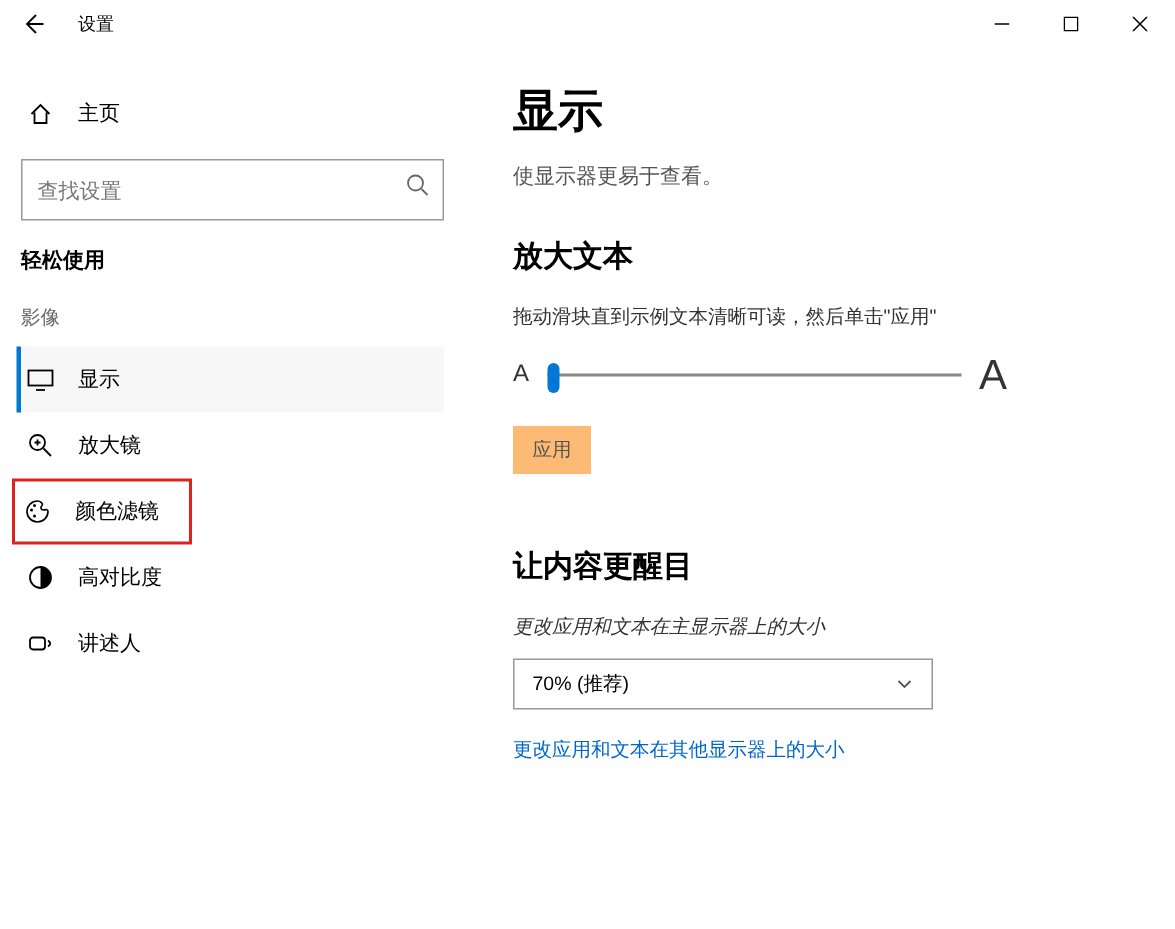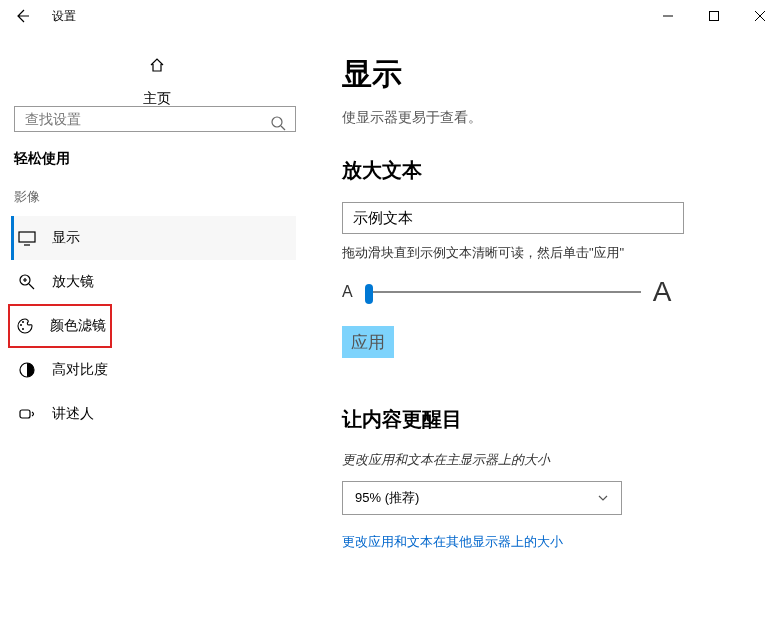--- a/index.html
+++ b/index.html
@@ -6,45 +6,45 @@
 body { width: 783px; height: 619px; background: #fff; overflow: hidden; display: flex; flex-direction: column; }
 .titlebar { height: 32px; display: flex; align-items: center; }
 .tb-back { width: 44px; height: 32px; display: flex; align-items: center; justify-content: center; cursor: pointer; }
 .tb-title { font-size: 12px; color: #000; margin-left: 8px; }
 .tb-spacer { flex: 1; }
 .tb-ctrl { width: 46px; height: 32px; display: flex; align-items: center; justify-content: center; cursor: pointer; }
 .tb-ctrl svg { width: 10px; height: 10px; }
 .content { flex: 1; display: flex; overflow: hidden; }
 .sidebar { width: 310px; padding: 10px 14px 0 14px; overflow-y: auto; }
 .nav-row { height: 40px; display: flex; align-items: center; gap: 16px; font-size: 14px; color: #000; cursor: pointer; padding-left: 4px; }
-.nav-row.home { margin-top: 14px; margin-bottom: 10px; flex-direction: column; }
+.nav-row.home { margin-top: 14px; margin-bottom: 10px; }
 .nav-row .ic { width: 18px; height: 18px; display: flex; align-items: center; justify-content: center; flex-shrink: 0; }
 .search-wrap { position: relative; margin: 6px 0 18px 0; }
-.search-input { width: 100%; height: 26px; border: 1px solid #999; background: #fff; padding: 0 36px 0 10px; font-size: 14px; outline: none; }
+.search-input { width: 100%; height: 41px; border: 1px solid #999; background: #fff; padding: 0 36px 0 10px; font-size: 14px; outline: none; }
 .search-input::placeholder { color: #777; }
 .search-icn { position: absolute; right: 10px; top: 9px; }
 .sec-head { font-size: 14px; font-weight: 600; color: #000; margin: 8px 0 18px 0; }
 .grp-head { font-size: 13px; color: #666; margin: 20px 0 10px 0; }
 .sidebar-list { display: flex; flex-direction: column; }
 .sb-item { height: 44px; display: flex; align-items: center; gap: 16px; font-size: 14px; color: #000; cursor: pointer; padding-left: 4px; }
 .sb-item .ic { width: 18px; height: 18px; display: flex; align-items: center; justify-content: center; flex-shrink: 0; }
 .sb-item.active { border-left: 3px solid #0078d4; margin-left: -3px; background: rgba(0,0,0,0.03); }
-.sb-highlight { border: 2px solid #d22; width: 104px; margin-left: -6px; padding-left: 6px; }
+.sb-highlight { border: 2px solid #d22; width: 120px; margin-left: -6px; padding-left: 6px; }
 .main { flex: 1; padding: 22px 20px 0 32px; overflow-y: auto; }
 .page-title { font-size: 30px; font-weight: 600; color: #000; margin-bottom: 14px; }
 .subtitle { font-size: 14px; color: #555; margin-bottom: 30px; }
 .section-title { font-size: 20px; font-weight: 700; color: #000; margin: 14px 0 18px 0; }
 .sample-box { width: 342px; height: 32px; border: 1px solid #999; display: flex; align-items: center; padding: 0 10px; font-size: 15px; color: #000; margin-bottom: 10px; }
 .hint { font-size: 13px; color: #333; margin-bottom: 14px; }
 .slider-row { display: flex; align-items: center; gap: 12px; margin-bottom: 18px; }
 .letter-sm { font-size: 16px; color: #333; }
 .letter-lg { font-size: 28px; color: #333; }
 .slider-track { position: relative; width: 276px; height: 2px; background: #888; }
 .slider-thumb { position: absolute; left: 0; top: -7px; width: 8px; height: 20px; background: #0078d4; border-radius: 4px; cursor: pointer; }
-.apply-btn { width: 52px; height: 32px; background: #7dd3fc; border: none; font-size: 17px; color: #555; cursor: pointer; margin-bottom: 34px; }
+.apply-btn { width: 52px; height: 32px; background: #fdba74; border: none; font-size: 13px; color: #555; cursor: pointer; margin-bottom: 34px; }
 .body-txt { font-size: 13px; color: #333; margin-bottom: 12px; font-style: italic; }
 .select-wrap { width: 280px; height: 34px; border: 1px solid #999; display: flex; align-items: center; justify-content: space-between; padding: 0 12px; font-size: 13px; cursor: pointer; margin-bottom: 18px; }
 .link { font-size: 13px; color: #0066cc; cursor: pointer; margin-bottom: 18px; display: block; }
 </style>
 </head>
 <body>
 
 <div class="titlebar">
   <div class="tb-back">
     <svg width="16" height="16" viewBox="0 0 16 16">
@@ -138,36 +138,33 @@
         <span>讲述人</span>
       </div>
     </div>
   </div>
 
   <div class="main">
     <div class="page-title">显示</div>
     <div class="subtitle">使显示器更易于查看。</div>
 
     <div class="section-title">放大文本</div>
-    <div class="sample-box">
-        <span>示例文本</span>
-      </div>
     <div class="hint">拖动滑块直到示例文本清晰可读，然后单击"应用"</div>
     <div class="slider-row">
       <span class="letter-sm">A</span>
       <div class="slider-track">
         <div class="slider-thumb"></div>
       </div>
       <span class="letter-lg">A</span>
     </div>
     <button class="apply-btn">应用</button>
 
     <div class="section-title">让内容更醒目</div>
     <div class="body-txt">更改应用和文本在主显示器上的大小</div>
     <div class="select-wrap">
-      <span>95% (推荐)</span>
+      <span>70% (推荐)</span>
       <svg width="12" height="12" viewBox="0 0 12 12">
           <path d="M2 4 L6 8 L10 4" stroke="#555" stroke-width="1.2" fill="none"></path>
         </svg>
     </div>
     <a class="link">更改应用和文本在其他显示器上的大小</a>
   </div>
 </div>
 
 </body></html>

